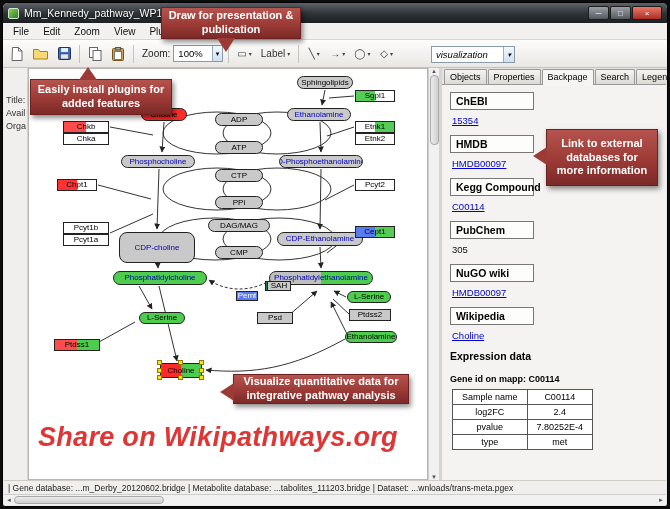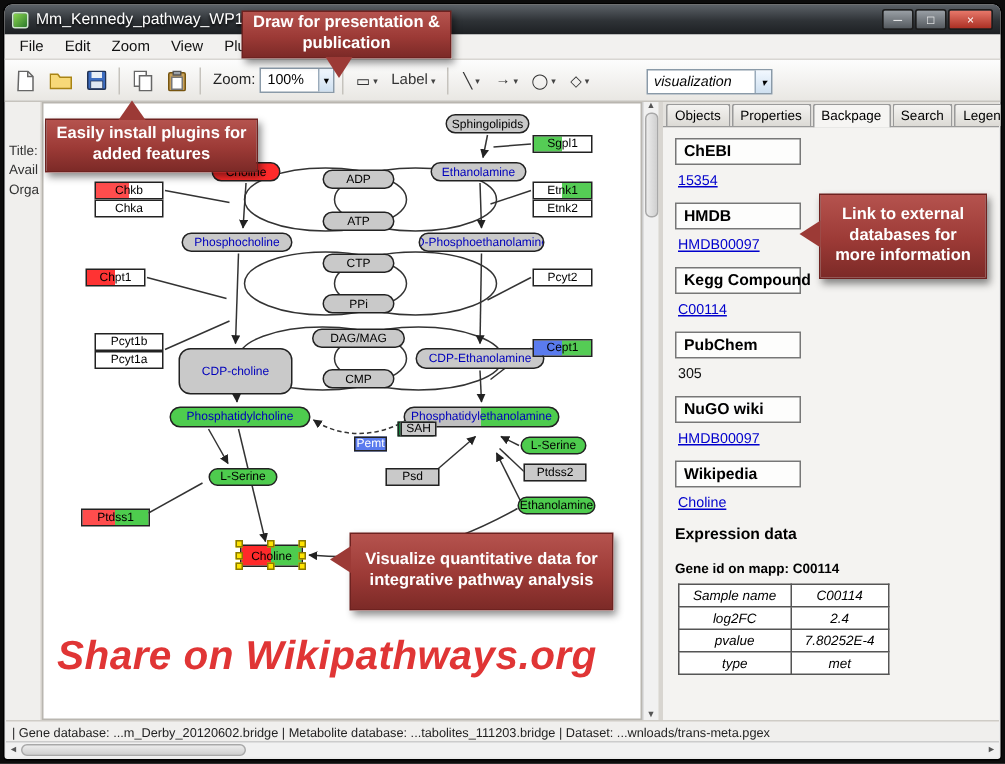--- a/index.html
+++ b/index.html
@@ -38,34 +38,34 @@
   .tabs{height:17px;display:flex;align-items:flex-end;padding-left:2px;gap:1px;border-bottom:1px solid #9a9a9a;background:#e4e2de;}
   .tab{font-size:9px;padding:2px 5px;border:1px solid #9a9a9a;border-bottom:none;background:linear-gradient(#f4f3f1,#dcdad5);border-radius:2px 2px 0 0;white-space:nowrap;}
   .tab.active{background:#f6f5f3;position:relative;top:1px;padding-bottom:3px;}
   .bpcontent{flex:1;padding:7px 8px 4px;overflow:hidden;background:#f4f3f1;}
   .bp-head{border:1px solid #777;background:#fdfdfc;font-weight:bold;font-size:10.5px;padding:2px 5px;width:84px;margin-bottom:5px;white-space:nowrap;}
   .bp-link{color:var(--link,#0000cc);text-decoration:underline;font-size:9.5px;margin:0 0 9px 2px;display:block;cursor:pointer;}
   .bp-val{font-size:9.5px;margin:0 0 9px 2px;color:#111;}
   .expr-title{font-weight:bold;font-size:10.5px;margin:3px 0 12px;}
   .expr-geneid{font-weight:bold;font-size:9px;margin-bottom:5px;}
   .expr-table{border-collapse:collapse;margin-left:2px;}
-  .expr-table td{border:1px solid #555;font-size:9px;padding:2px 9px;background:#fff;text-align:center;white-space:nowrap;font-style:italic;}
+  .expr-table td{border:1px solid #555;font-size:9px;padding:2px 9px;background:#fff;text-align:center;white-space:nowrap;}
   .statusbar{position:absolute;left:1px;right:1px;bottom:12px;height:14px;background:#f0efed;border-top:1px solid #cfccc6;font-size:8.5px;color:#222;display:flex;align-items:center;padding-left:4px;white-space:nowrap;overflow:hidden;}
   .hscroll{position:absolute;left:1px;right:1px;bottom:1px;height:11px;background:#f1f1f1;border-top:1px solid #ccc;display:flex;align-items:center;font-size:6px;color:#555;padding:0 2px;}
   .hthumb{height:8px;width:150px;background:linear-gradient(#ececec,#cfcfcf);border:1px solid #a8a8a8;border-radius:4px;margin-left:2px;}
   .sarrow.right{margin-left:auto;}
   .callout{position:absolute;z-index:40;background:linear-gradient(#b5534e,var(--callout,#9c3a36) 55%,#7c2a27);border:1px solid var(--callout-dark,#6e2220);color:#fff;font-weight:bold;font-size:11px;text-align:center;display:flex;align-items:center;justify-content:center;padding:3px 6px;box-shadow:2px 3px 5px rgba(0,0,0,.45);line-height:1.25;}
   .tail{position:absolute;width:0;height:0;}
   .co-top{left:161px;top:7px;width:140px;height:32px;}
   .co-top .tail{top:100%;left:55px;border-left:9px solid transparent;border-right:9px solid transparent;border-top:14px solid var(--callout,#9c3a36);}
   .co-left{left:30px;top:79px;width:142px;height:36px;}
   .co-left .tail{bottom:100%;left:48px;border-left:9px solid transparent;border-right:9px solid transparent;border-bottom:13px solid var(--callout,#9c3a36);}
   .co-right{left:546px;top:129px;width:112px;height:57px;}
   .co-right .tail{right:100%;top:17px;border-top:9px solid transparent;border-bottom:9px solid transparent;border-right:14px solid var(--callout,#9c3a36);}
-  .co-center{left:233px;top:355px;width:176px;height:52px;}
+  .co-center{left:233px;top:374px;width:176px;height:30px;}
   .co-center .tail{right:100%;top:8px;border-top:9px solid transparent;border-bottom:9px solid transparent;border-right:14px solid var(--callout,#9c3a36);}
   .share{position:absolute;left:38px;top:422px;z-index:40;color:var(--share-text,#e03535);font-size:27px;font-weight:bold;font-style:italic;letter-spacing:.3px;}
 </style>
 </head>
 <body>
 
 <div class="screen">
   <div class="window">
 
     <div class="titlebar">

